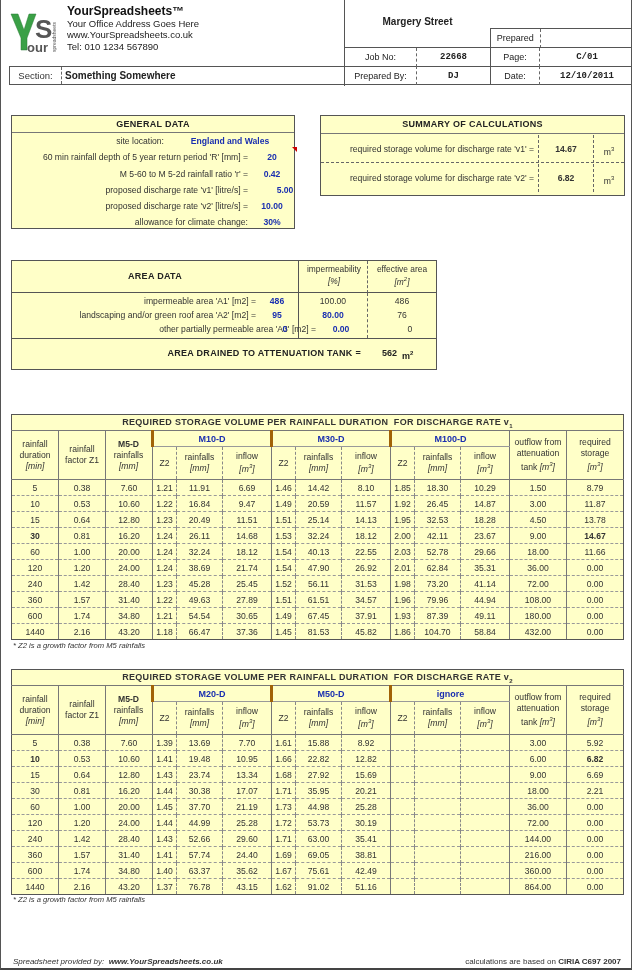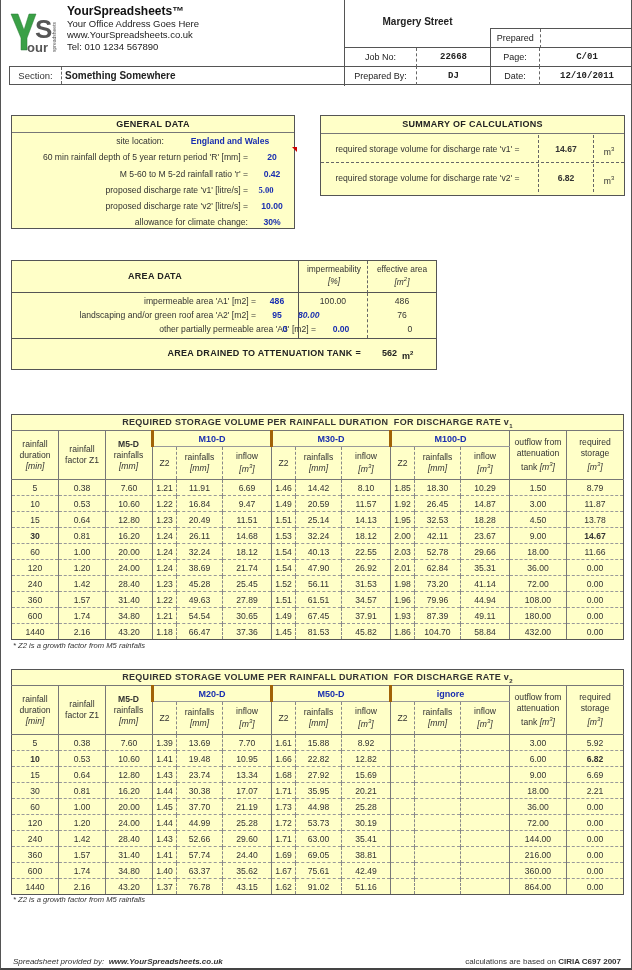--- a/index.html
+++ b/index.html
@@ -28,21 +28,21 @@
   .panel-title { text-align: center; font-weight: bold; font-size: 9px; letter-spacing: 0.3px; border-bottom: 1px solid #777; }
   .gd-row { position: absolute; height: 16px; line-height: 16px; font-size: 8.6px; color: #333; }
   .gd-label { position: absolute; text-align: right; }
   .gd-val { position: absolute; text-align: center; color: #1a2fb0; font-weight: bold; }
   .blue { color: #1a2fb0; }
   .bold { font-weight: bold; }
   .it { font-style: italic; }
   .red-mark { position: absolute; width: 0; height: 0; border-left: 5px solid transparent; border-top: 5px solid #cc0000; }
 
   .sum-row { position: absolute; left: 0; width: 312px; height: 28px; display: flex; align-items: center; font-size: 8.6px; color: #333; }
-  .sum-row .lbl { width: 225px; text-align: center; padding-right: 4px; border-right: 1px dashed #666; height: 28px; line-height: 28px; }
+  .sum-row .lbl { width: 225px; text-align: right; padding-right: 4px; border-right: 1px dashed #666; height: 28px; line-height: 28px; }
   .sum-row .v { width: 55px; text-align: center; font-weight: bold; border-right: 1px dashed #666; height: 28px; line-height: 28px; }
   .sum-row .u { width: 32px; text-align: center; height: 28px; line-height: 28px; }
   .ad-cell { position: absolute; text-align: center; font-size: 8.4px; color: #333; }
   .ad-row { position: absolute; height: 13px; line-height: 13px; font-size: 8.6px; color: #333; }
 
   
   table.st { position: absolute; border-collapse: collapse; background: #ffffc8; font-size: 8.6px; color: #333; table-layout: fixed; }
   table.st td, table.st th { text-align: center; font-weight: normal; padding: 0; }
   table.st .ttl td { height: 16px; font-weight: bold; font-size: 9px; letter-spacing: 0.3px; border: 1px solid #555; border-bottom: 1px solid #777; }
   table.st .grp td.grp { color: #1a2fb0; font-weight: bold; font-size: 9px; height: 16px; border-left: 3px solid #a16207; border-right: 1px solid #777; border-bottom: 1px solid #999; }
@@ -125,21 +125,21 @@
     <div class="gd-row" style="top:33px; left:0; width:284px;">
       <span class="gd-label" style="right:48px;">60 min rainfall depth of 5 year return period 'R' [mm] =</span>
       <span class="gd-val" style="left:245px; width:30px;">20</span>
     </div>
     <div class="gd-row" style="top:50px; left:0; width:284px;">
       <span class="gd-label" style="right:48px;">M 5-60 to M 5-2d rainfall ratio 'r' =</span>
       <span class="gd-val" style="left:245px; width:30px;">0.42</span>
     </div>
     <div class="gd-row" style="top:66px; left:0; width:284px;">
       <span class="gd-label" style="right:48px;">proposed discharge rate 'v1' [litre/s] =</span>
-      <span class="gd-val" style="left:239px; width:30px;font-family:Liberation Serif, serif;">5.00</span>
+      <span class="gd-val" style="left:258px; width:30px;">5.00</span>
     </div>
     <div class="gd-row" style="top:82px; left:0; width:284px;">
       <span class="gd-label" style="right:48px;">proposed discharge rate 'v2' [litre/s] =</span>
       <span class="gd-val" style="left:245px; width:30px;">10.00</span>
     </div>
     <div class="gd-row" style="top:98px; left:0; width:284px;">
       <span class="gd-label" style="right:48px;">allowance for climate change:</span>
       <span class="gd-val" style="left:245px; width:30px;">30%</span>
     </div>
   </div>
@@ -174,21 +174,21 @@
 
     <div class="ad-row" style="top:34px; left:0; width:424px;">
       <span style="position:absolute; right:180px;">impermeable area 'A1' [m2] =</span>
       <span class="blue bold" style="position:absolute; left:250px; width:30px; text-align:center;">486</span>
       <span style="position:absolute; left:286px; width:70px; text-align:center;">100.00</span>
       <span style="position:absolute; left:356px; width:68px; text-align:center;">486</span>
     </div>
     <div class="ad-row" style="top:48px; left:0; width:424px;">
       <span style="position:absolute; right:180px;">landscaping and/or green roof area 'A2' [m2] =</span>
       <span class="blue bold" style="position:absolute; left:250px; width:30px; text-align:center;">95</span>
-      <span class="blue bold" style="position:absolute; left:286px; width:70px; font-style:italic;">80.00</span>
+      <span class="blue bold" style="position:absolute; left:286px; width:70px; text-align:center;">80.00</span>
       <span style="position:absolute; left:356px; width:68px; text-align:center;">76</span>
     </div>
     <div class="ad-row" style="top:62px; left:8px; width:476px;">
       <span style="position:absolute; right:180px;">other partially permeable area 'A3' [m2] =</span>
       <span class="blue bold" style="position:absolute; left:250px; width:30px; text-align:center;">0</span>
       <span class="blue bold" style="position:absolute; left:286px; width:70px; text-align:center;">0.00</span>
       <span style="position:absolute; left:356px; width:68px; text-align:center;">0</span>
     </div>
     <div style="position:absolute; top:84px; left:0; width:424px; height:16px; line-height:16px; font-size:9px; font-weight:bold; color:#222;">
       <span style="position:absolute; right:75px; letter-spacing:0.3px;">AREA DRAINED TO ATTENUATION TANK =</span>

